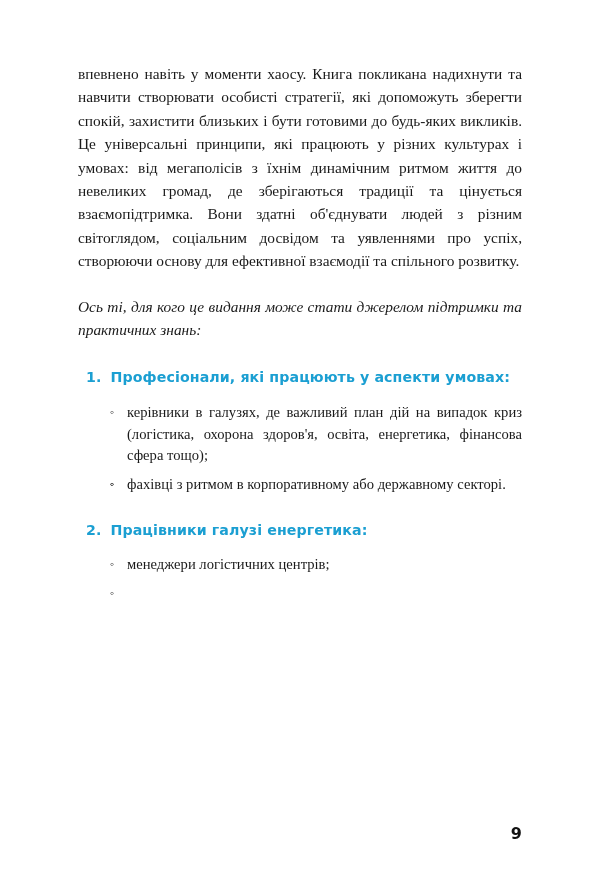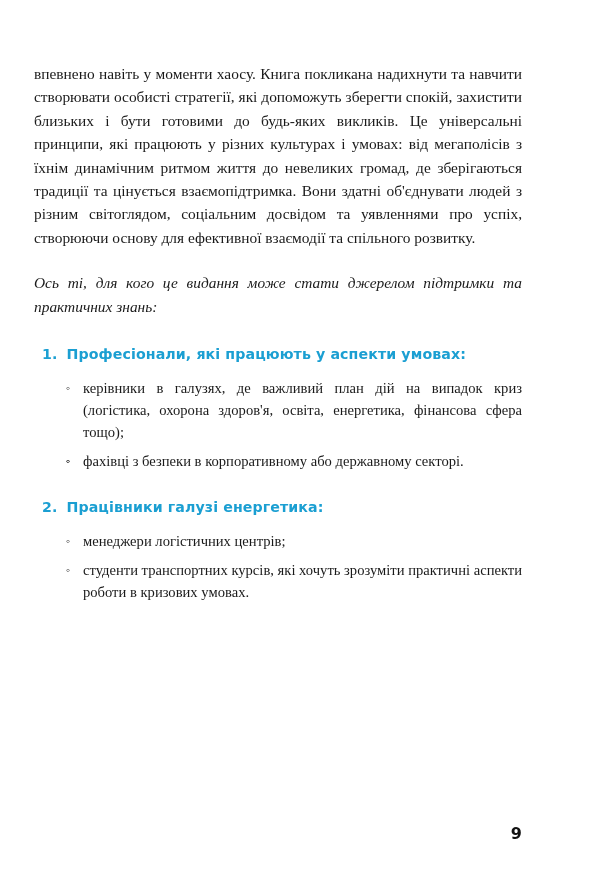--- a/index.html
+++ b/index.html
@@ -12,21 +12,21 @@
     background: #ffffff;
     font-family: "Liberation Serif", serif;
     color: #1a1a1a;
     overflow: hidden;
   }
   .page {
     position: relative;
     width: 600px;
     height: 889px;
     box-sizing: border-box;
-    padding: 62px 78px 40px 34px;
+    padding: 62px 78px 40px 78px;
   }
   .para {
     font-size: 15.4px;
     line-height: 1.52;
     text-align: justify;
     text-justify: inter-word;
     margin: 0 0 0 0;
     hyphens: manual;
   }
   .para.lead {
@@ -113,37 +113,36 @@
     <ul class="bullets">
       <li>
         <span class="marker">◦</span>
         <span>керівники в галузях, де важливий план дій на випадок криз (логістика, охорона здоров'я, освіта, енергетика, фінансова сфера тощо);</span>
       </li>
       <li>
         <span class="marker">◦</span>
       </li>
       <li>
         <span class="marker">◦</span>
-        <span>фахівці з безпеки в корпоративному або державному секторі.</span>
+        <span>фахівці з ритмом в корпоративному або державному секторі.</span>
       </li>
     </ul>
   </div>
 
   <div class="section-block">
     <div class="section-heading">
       <span class="num">2.</span>
       <span class="htext">Працівники галузі енергетика:</span>
     </div>
     <ul class="bullets">
       <li>
         <span class="marker">◦</span>
         <span>менеджери логістичних центрів;</span>
       </li>
       <li>
         <span class="marker">◦</span>
-        <span>студенти транспортних курсів, які хочуть зрозуміти практичні аспекти роботи в кризових умовах.</span>
       </li>
     </ul>
   </div>
 
   <div class="page-number">9</div>
 
 </div>
 
 </body></html>

